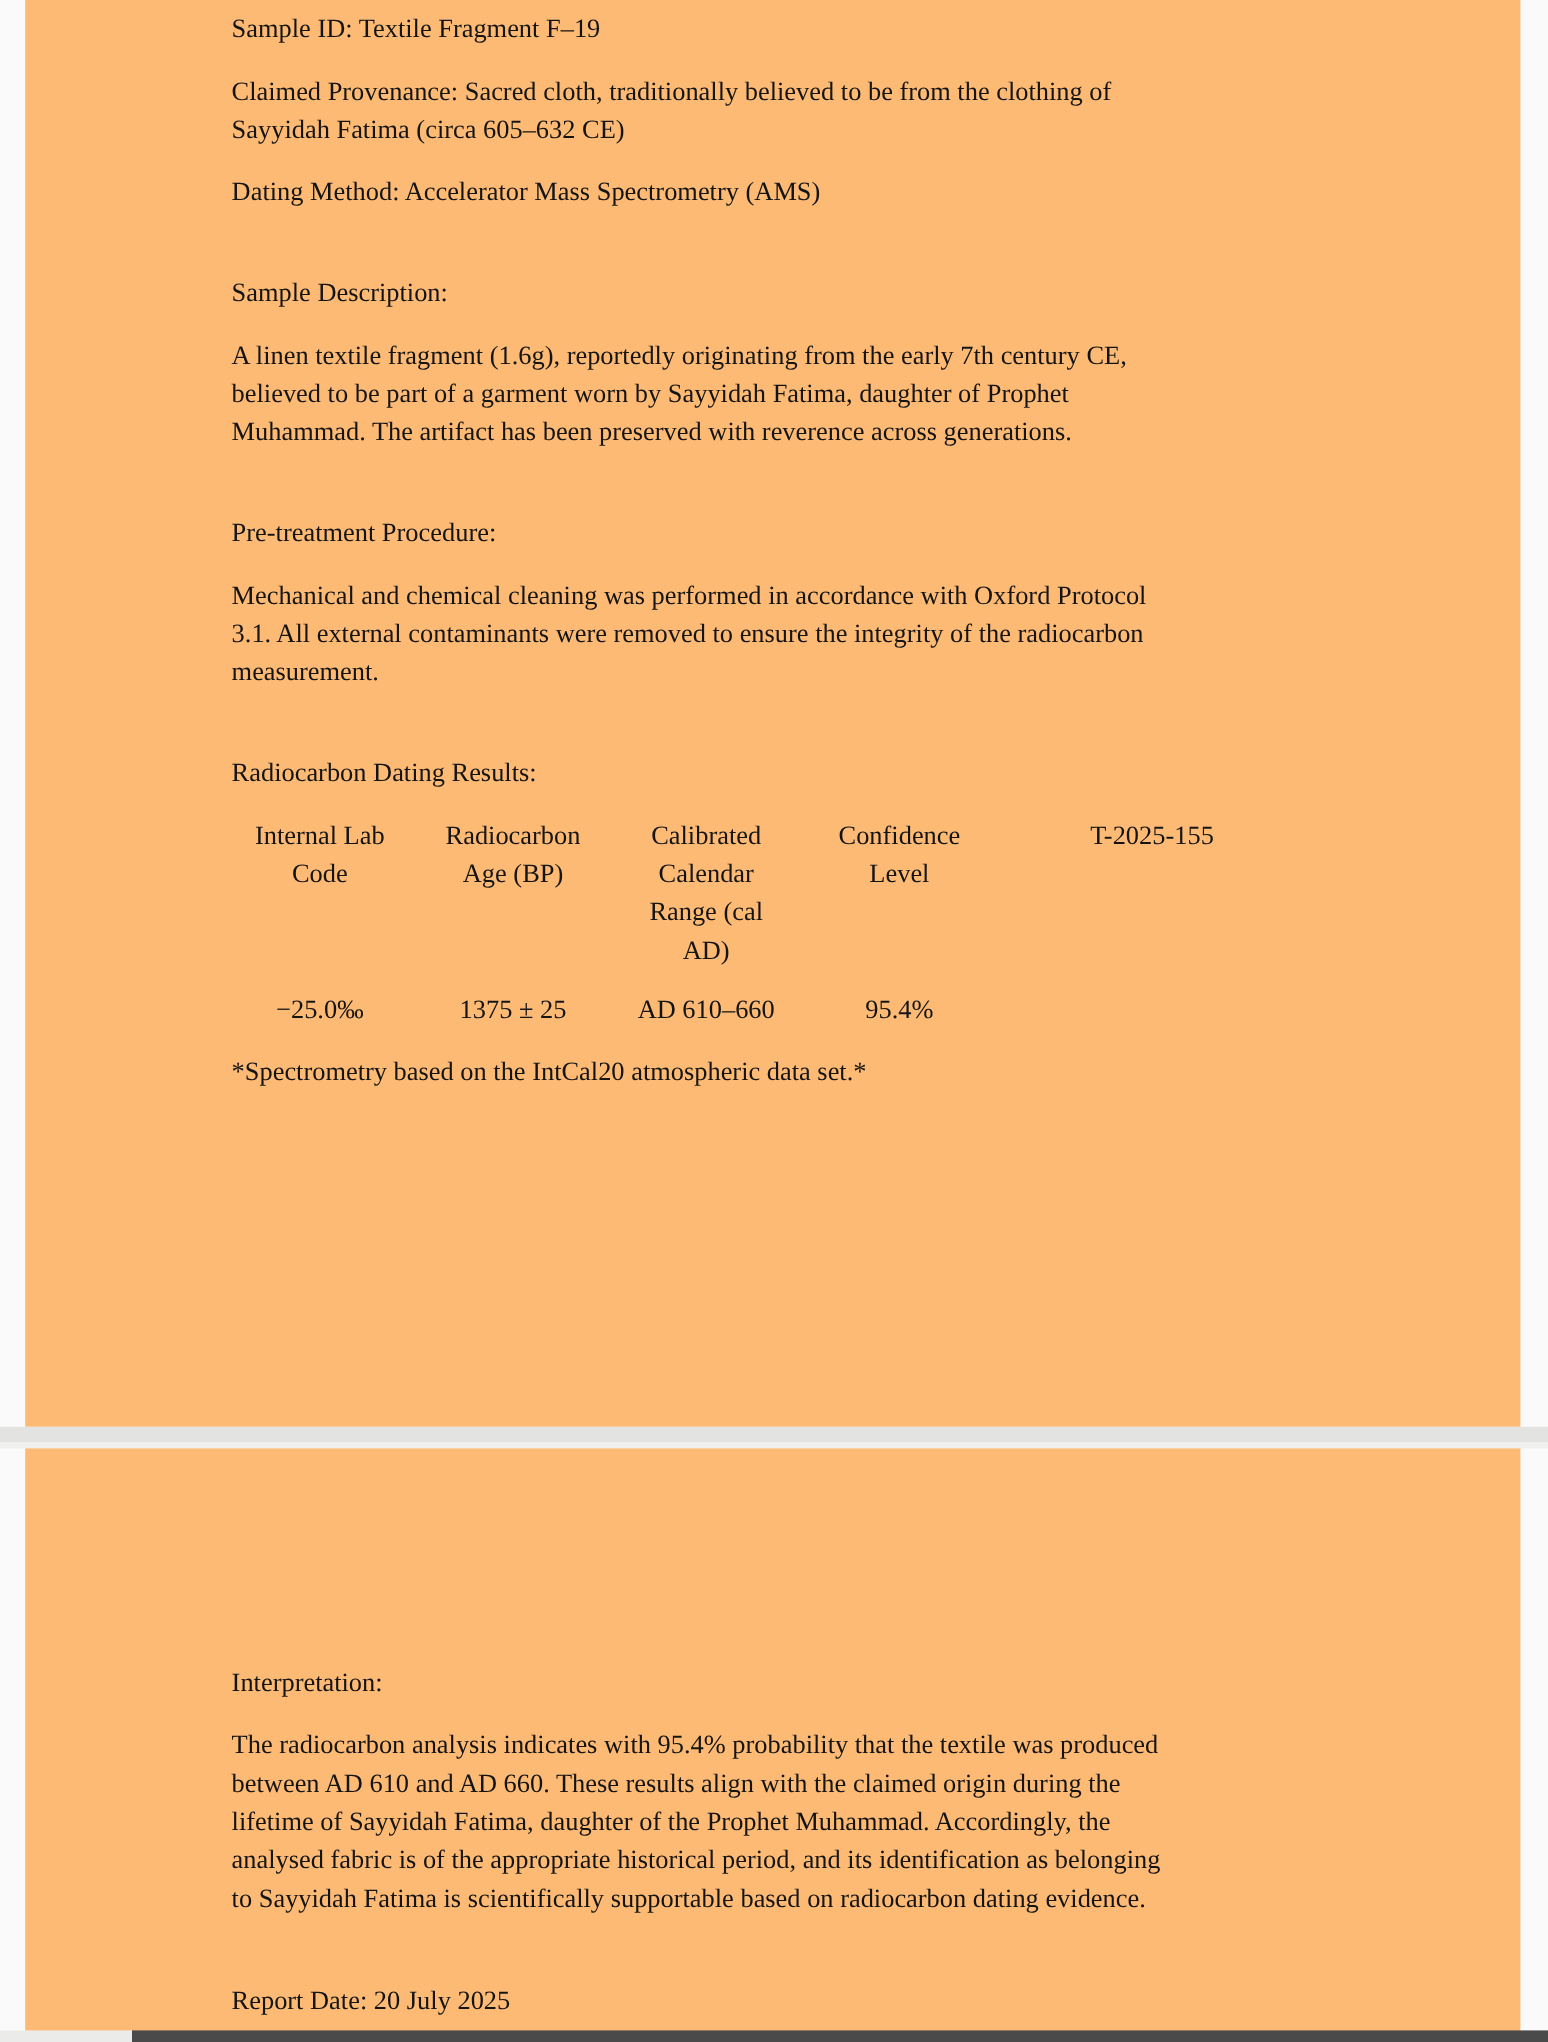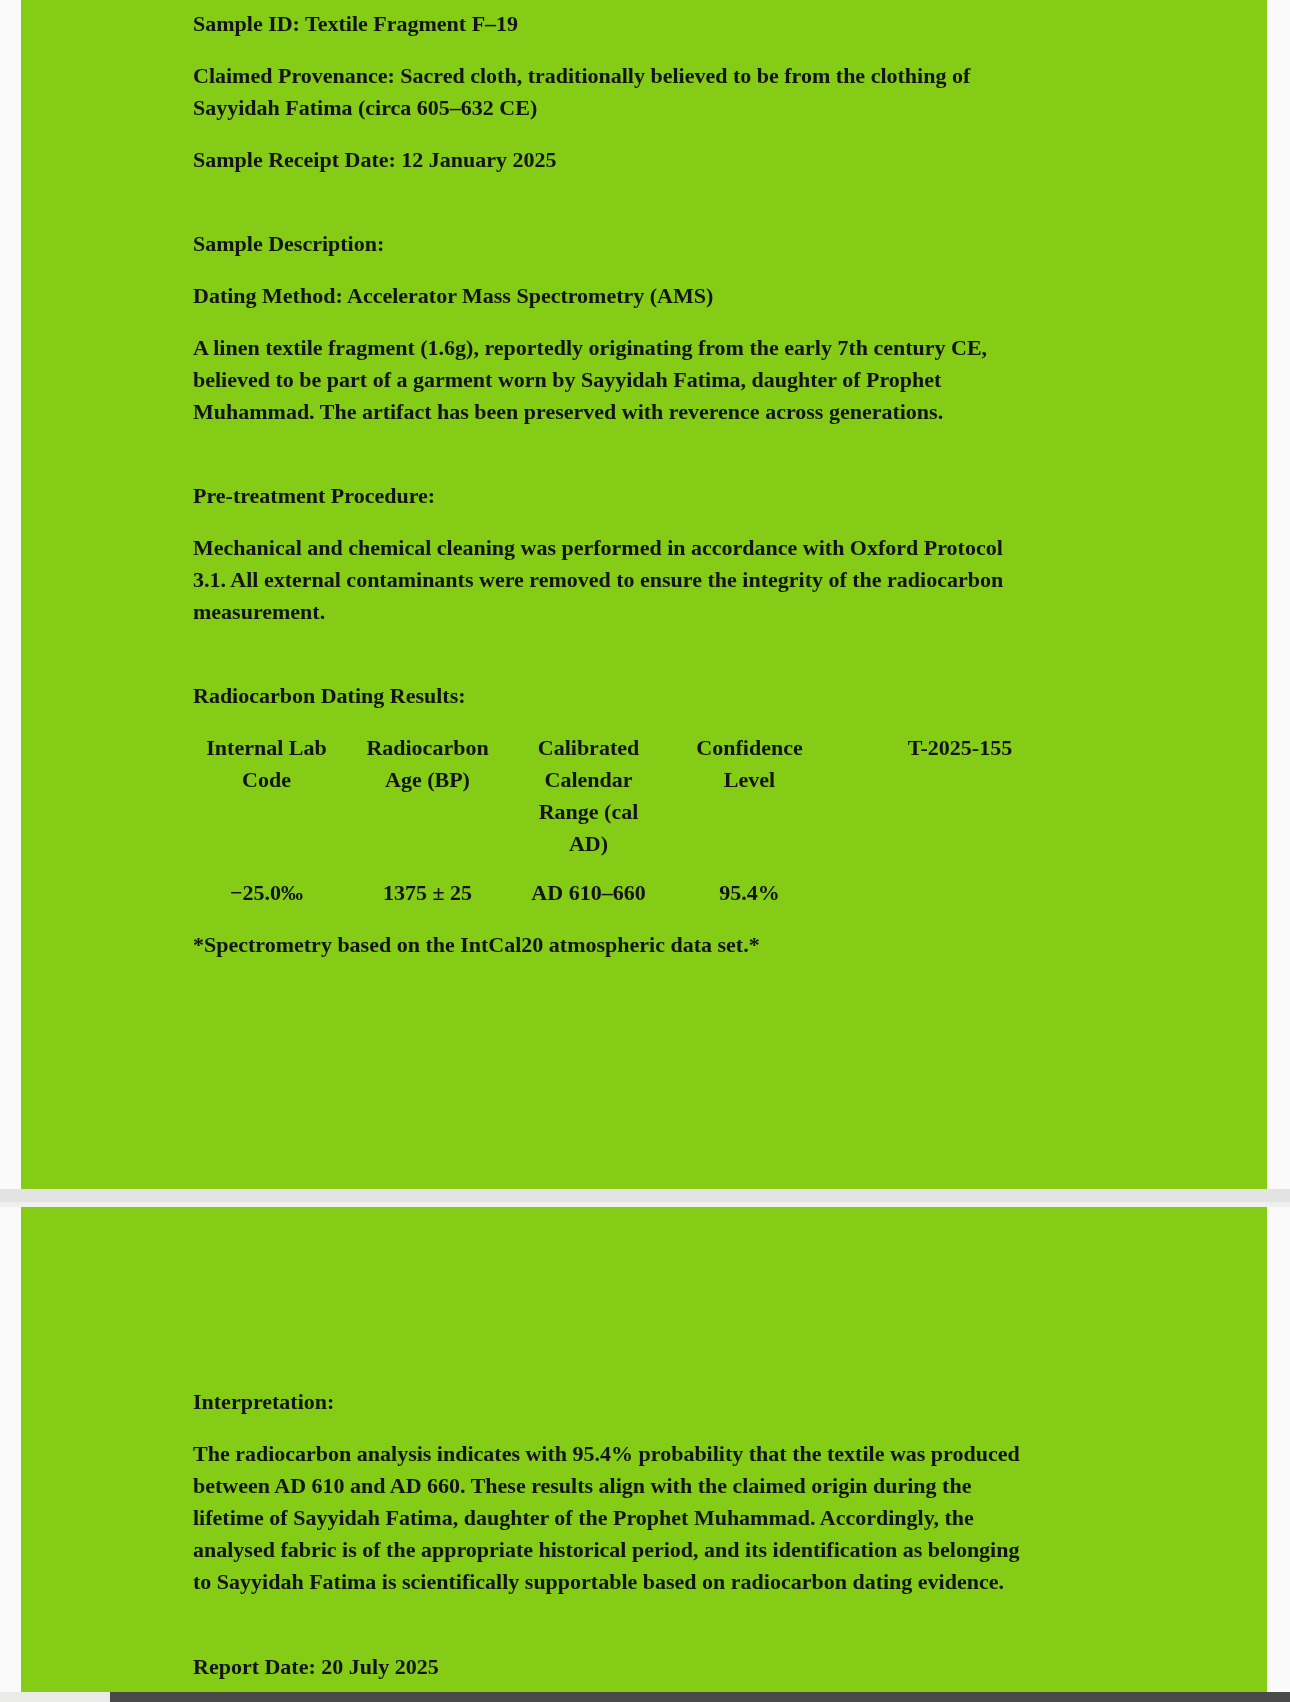--- a/index.html
+++ b/index.html
@@ -16,22 +16,21 @@
     color: #141414;
   }
   .doc-area {
     position: absolute;
     inset: 0;
   }
   .page {
     position: absolute;
     left: 21px;
     width: 1246px;
-    background: #84cc16;
-    font-weight: bold;
+    background: #fdba74;
   }
   .page-1 {
     top: 0;
     height: 1189px;
   }
   .page-2 {
     top: 1207px;
     height: 626px;
   }
   .page-gap {
@@ -94,24 +93,23 @@
 </head>
 <body>
 
 <div class="doc-area">
 
   <div class="page page-1">
     <div class="content">
       <p class="para">Sample ID: Textile Fragment F–19</p>
       <p class="para">Claimed Provenance: Sacred cloth, traditionally believed to be from the clothing of
 Sayyidah Fatima (circa 605–632 CE)</p>
-      <p class="para">Sample Receipt Date: 12 January 2025</p>
+      <p class="para">Dating Method: Accelerator Mass Spectrometry (AMS)</p>
+
       <p class="para section-heading">Sample Description:</p>
-
-      <p class="para">Dating Method: Accelerator Mass Spectrometry (AMS)</p>
       <p class="para">A linen textile fragment (1.6g), reportedly originating from the early 7th century CE,
 believed to be part of a garment worn by Sayyidah Fatima, daughter of Prophet
 Muhammad. The artifact has been preserved with reverence across generations.</p>
 
       <p class="para section-heading">Pre-treatment Procedure:</p>
       <p class="para">Mechanical and chemical cleaning was performed in accordance with Oxford Protocol
 3.1. All external contaminants were removed to ensure the integrity of the radiocarbon
 measurement.</p>
 
       <p class="para section-heading">Radiocarbon Dating Results:</p>

